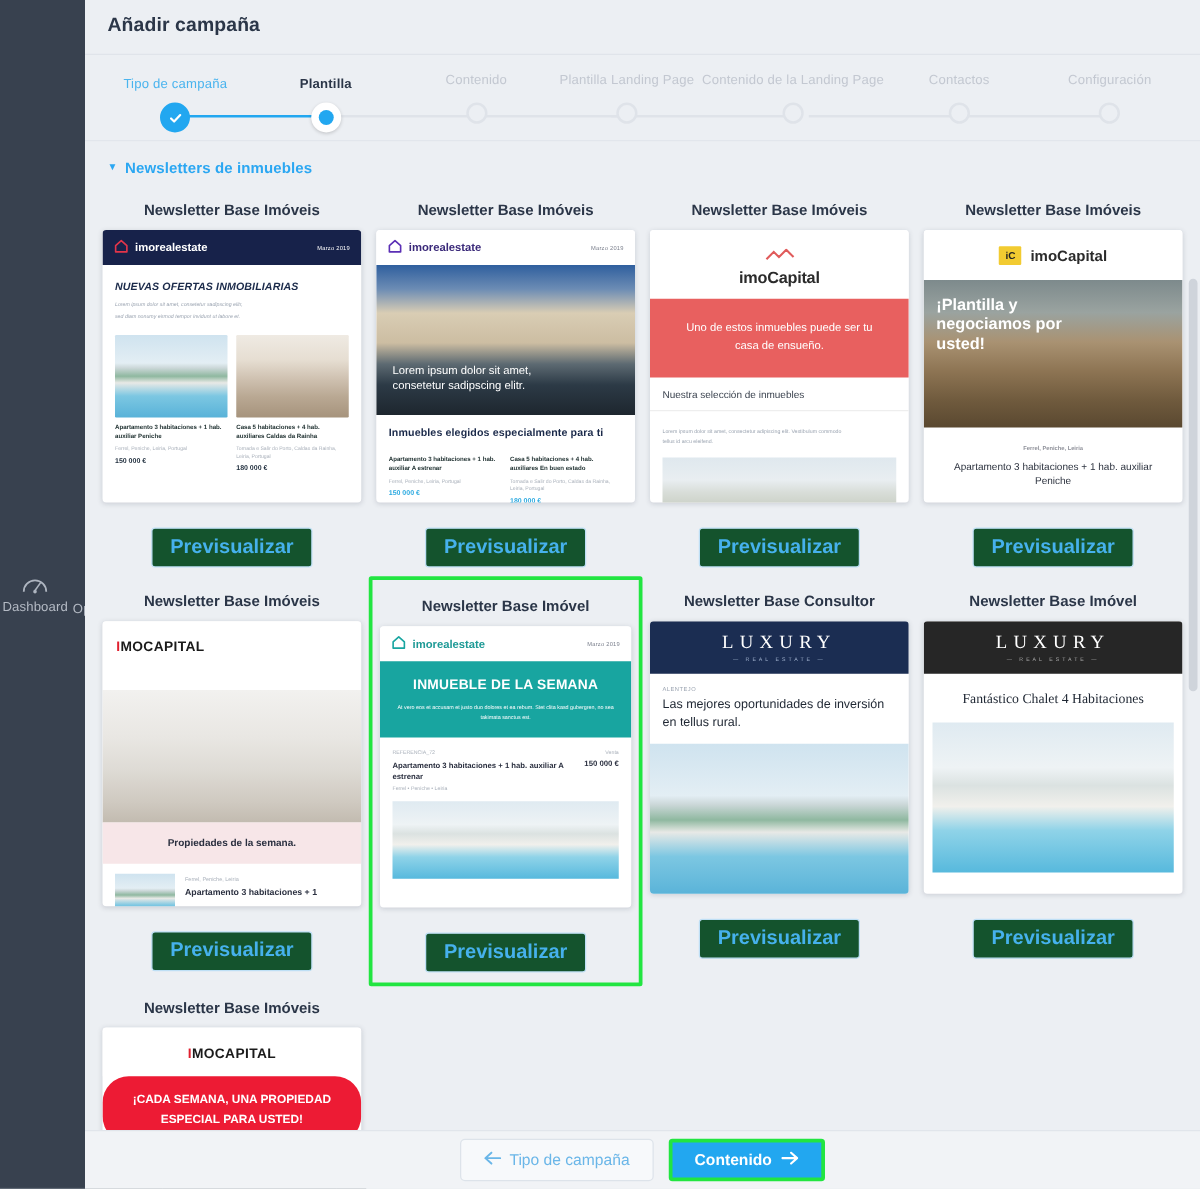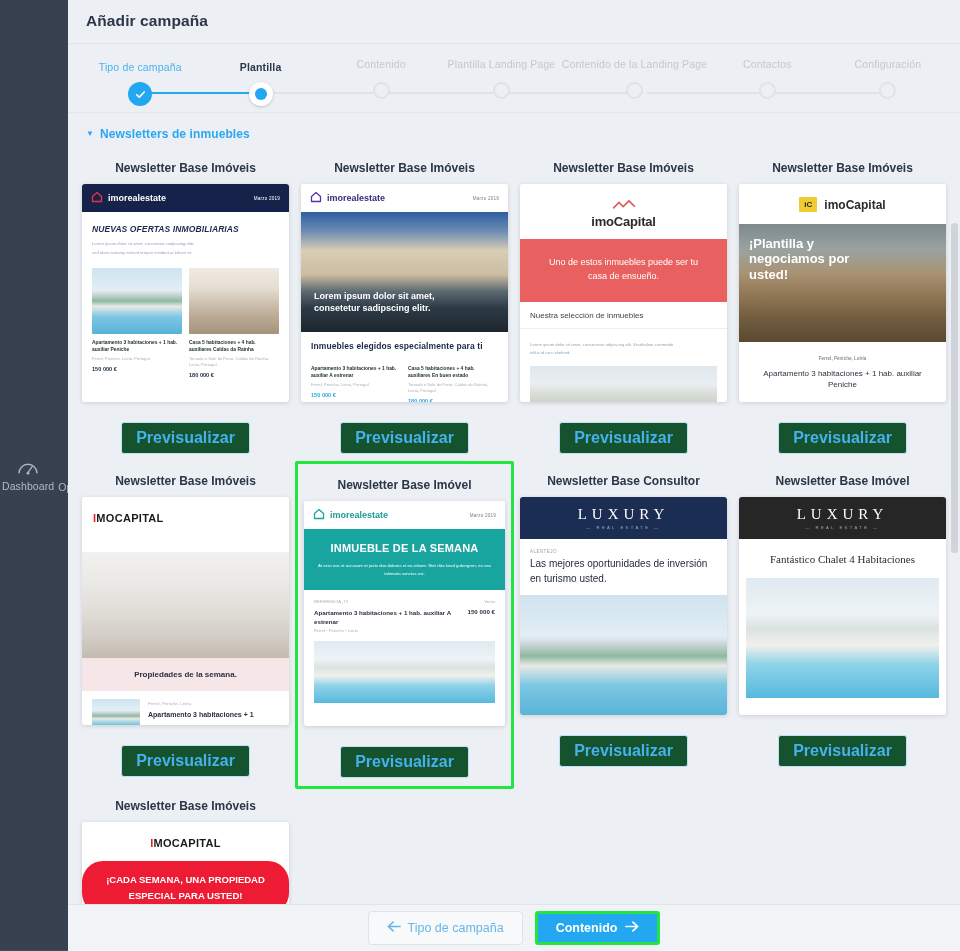--- a/index.html
+++ b/index.html
@@ -396,21 +396,21 @@
             <div class="eh" style="background:#fff;color:#3b2a7a;">
               <span class="brand">
                 <span><svg class="house-ic" viewBox="0 0 24 24">
                       <path d="M3 11 L12 3 L21 11 V21 H3 Z" fill="none" stroke="#5b2fb5" stroke-width="2.6" stroke-linejoin="round"></path>
                     </svg></span>
                 <span>imorealestate</span>
               </span>
               <span class="date" style="color:#7a7f8c;">Marzo 2019</span>
             </div>
             <div class="photo img-canal" style="height:120px;position:relative;">
-              <div style="position:absolute;left:13px;bottom:18px;color:#fff;font-size:9px;font-weight:bold;line-height:1.35;">
+              <div style="position:absolute;left:13px;bottom:18px;color:#fff;font-size:9px;font-weight:normal;line-height:1.35;">
                 <div>Lorem ipsum dolor sit amet,</div>
                 <div>consetetur sadipscing elitr.</div>
               </div>
             </div>
             <div style="padding:9px 10px 5px;" class="ttl-dark">Inmuebles elegidos especialmente para ti</div>
             <div class="twocol" style="margin-top:4px;">
               <div>
                 <div class="p-name">Apartamento 3 habitaciones + 1 hab. auxiliar A estrenar</div>
                 <div class="p-loc">Ferrel, Peniche, Leiria, Portugal</div>
                 <div class="p-price blue">150 000 €</div>
@@ -523,21 +523,21 @@
 
         <div class="cell">
           <div class="card-title">Newsletter Base Consultor</div>
           <div class="thumb">
             <div style="background:#1b2d52;text-align:center;padding:9px 0 9px;">
               <div style="font-family:'Liberation Serif',serif;color:#fff;font-size:15px;letter-spacing:5px;">LUXURY</div>
               <div style="color:#9fb0cc;font-size:4.2px;letter-spacing:2.4px;margin-top:2px;">— REAL ESTATE —</div>
             </div>
             <div style="padding:10px 10px 9px;">
               <div style="font-size:4.6px;color:#9aa3b0;letter-spacing:.4px;">ALENTEJO</div>
-              <div style="font-size:10px;color:#1f2733;line-height:1.45;margin-top:3px;">Las mejores oportunidades de inversión en turismo usted.</div>
+              <div style="font-size:10px;color:#1f2733;line-height:1.45;margin-top:3px;">Las mejores oportunidades de inversión en tellus rural.</div>
             </div>
             <div class="photo img-pool1" style="height:122px;"></div>
           </div>
           <div class="prev-row"><span class="prev-btn">Previsualizar</span></div>
         </div>
 
         <div class="cell">
           <div class="card-title">Newsletter Base Imóvel</div>
           <div class="thumb">
             <div style="background:#262626;text-align:center;padding:9px 0 9px;">

